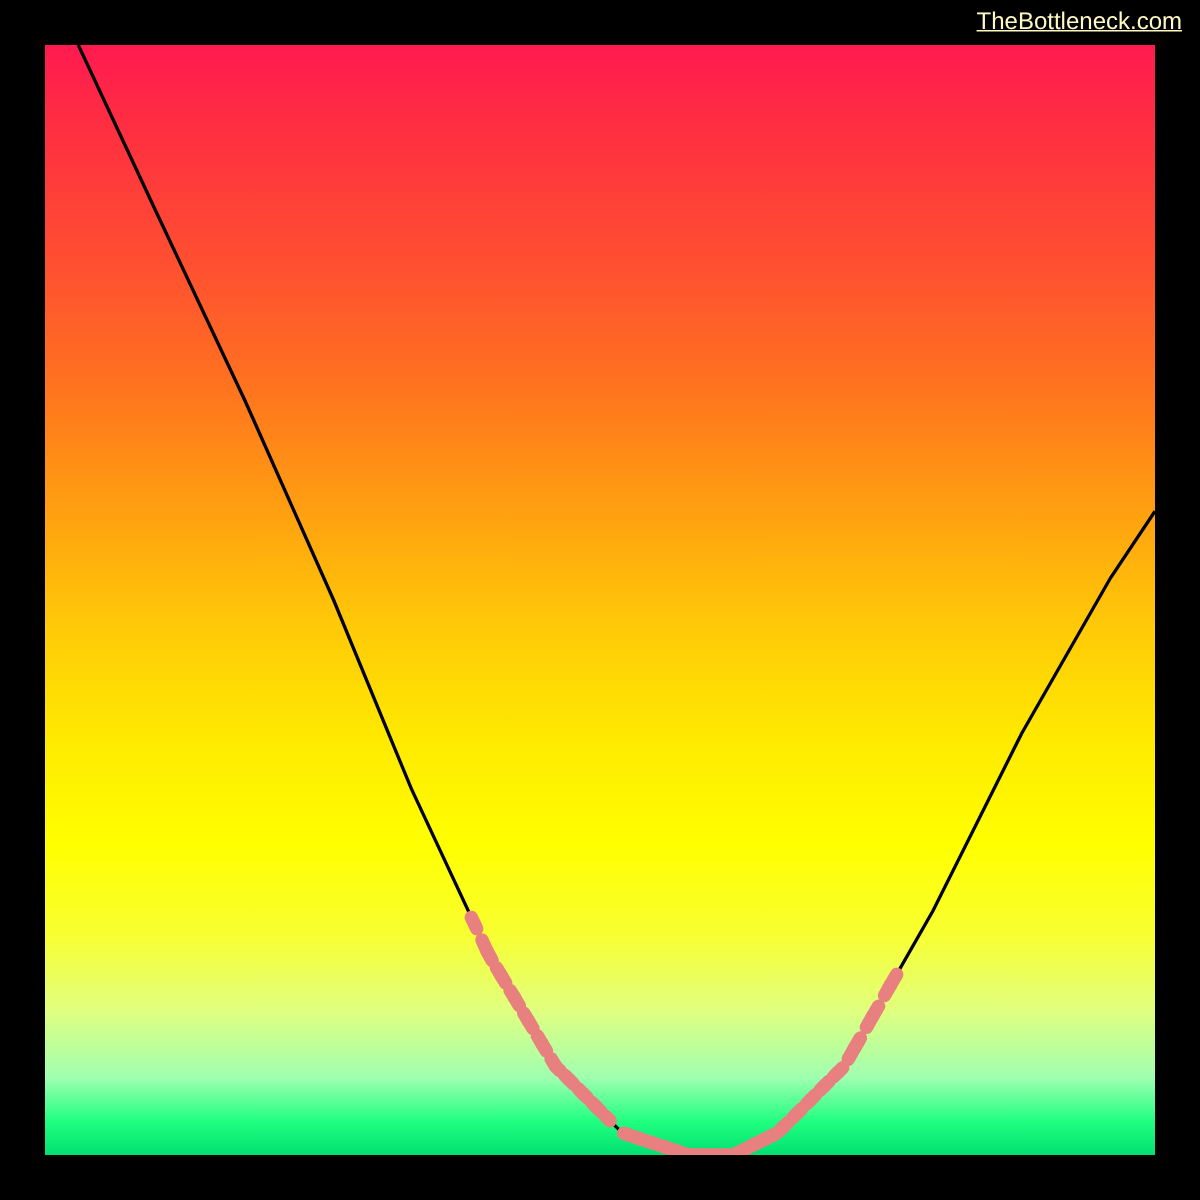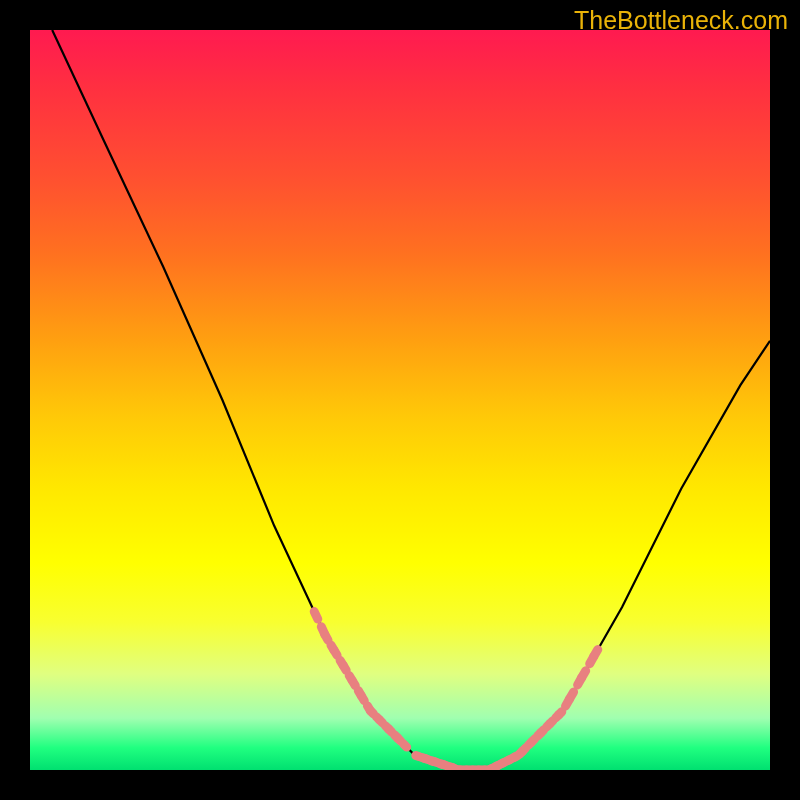--- a/index.html
+++ b/index.html
@@ -30,24 +30,25 @@
       #f8ff30 80%,
       #e0ff80 87%,
       #a0ffb0 93%,
       #20ff80 97%,
       #00e070 100%);
   }
   .watermark {
     position: absolute;
     top: 6px;
     right: 12px;
-    color: #eab308;
-    font-size: 25px;
+    color: #fef9c3;
+    font-size: 16px;
     font-weight: normal;
     z-index: 10;
+    text-decoration: underline;
   }
   svg.curve {
     position: absolute;
     left: 30px;
     top: 30px;
     width: 740px;
     height: 740px;
     z-index: 5;
   }
 </style>

